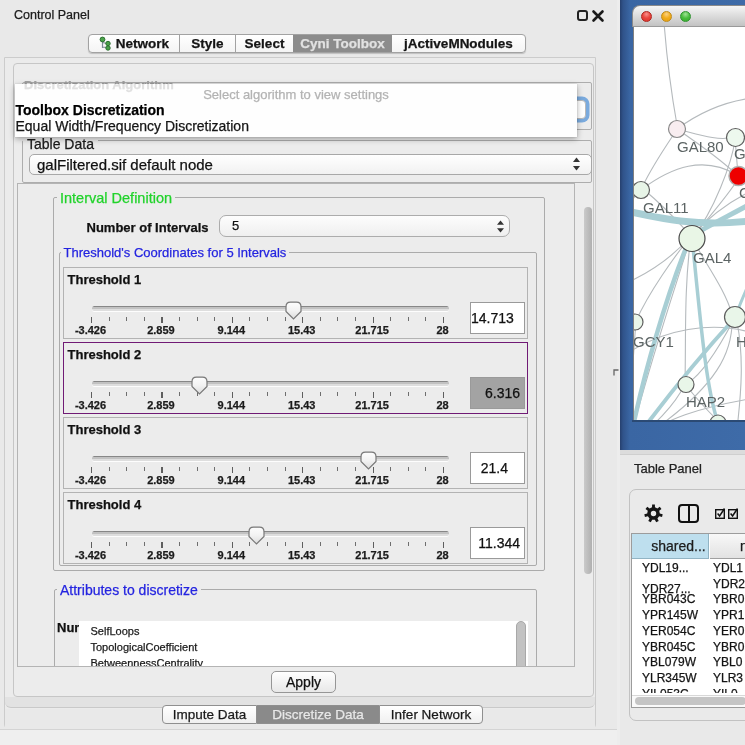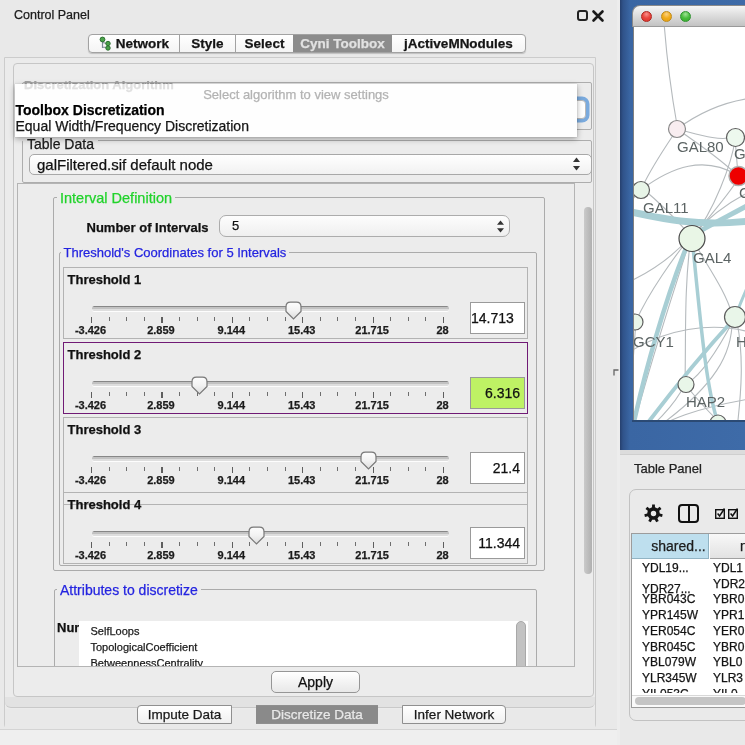--- a/index.html
+++ b/index.html
@@ -92,36 +92,36 @@
           <div style="position:absolute;left:27.4px;top:48.5px;width:355px;height:6px;background:repeating-linear-gradient(90deg,#5e5e5e 0 1.2px,transparent 1.2px 70.4px);"></div>
           <div style="position:absolute;left:-3px;top:56px;width:60px;text-align:center;font-size:11px;font-weight:bold;color:#1b1b1b;">-3.426</div>
           <div style="position:absolute;left:67.4px;top:56px;width:60px;text-align:center;font-size:11px;font-weight:bold;color:#1b1b1b;">2.859</div>
           <div style="position:absolute;left:137.8px;top:56px;width:60px;text-align:center;font-size:11px;font-weight:bold;color:#1b1b1b;">9.144</div>
           <div style="position:absolute;left:208.20000000000002px;top:56px;width:60px;text-align:center;font-size:11px;font-weight:bold;color:#1b1b1b;">15.43</div>
           <div style="position:absolute;left:278.6px;top:56px;width:60px;text-align:center;font-size:11px;font-weight:bold;color:#1b1b1b;">21.715</div>
           <div style="position:absolute;left:349px;top:56px;width:60px;text-align:center;font-size:11px;font-weight:bold;color:#1b1b1b;">28</div>
           <svg style="position:absolute;left:127.5px;top:33px;" width="17" height="19" viewBox="0 0 17 19">
             <path d="M1 6 Q1 1.2 5.5 1.2 L11.5 1.2 Q16 1.2 16 6 L16 10.5 L8.5 18 L1 10.5 Z" fill="url(#thg)" stroke="#787878" stroke-width="1.2"></path>
           </svg>
-          <div style="position:absolute;left:406.5px;top:33.5px;width:55px;height:32px;background:#bef264;border:1px solid #9a9a9a;font-size:14px;color:#111;text-align:right;line-height:30px;padding-right:4px;">6.316</div>
-        </div><div style="position:absolute;left:44.5px;top:233px;width:465px;height:88px;border:1px solid #b3b3b3;">
+          <div style="position:absolute;left:406.5px;top:33.5px;width:55px;height:32px;background:#a3a3a3;border:1px solid #9a9a9a;font-size:14px;color:#111;text-align:right;line-height:30px;padding-right:4px;">6.316</div>
+        </div><div style="position:absolute;left:44.5px;top:233px;width:465px;height:72px;border:1px solid #b3b3b3;">
           <div style="position:absolute;left:4px;top:4px;font-size:13px;font-weight:bold;color:#111;">Threshold 3</div>
           <div style="position:absolute;left:28px;top:38px;width:357px;height:5px;border-radius:2.5px;background:linear-gradient(180deg,#878787 0 1px,#c2c2c2 1px 3px,#dedede 3px);box-shadow:0 1px 0 rgba(255,255,255,0.9);"></div>
           <div style="position:absolute;left:27.4px;top:49px;width:354px;height:4px;background:repeating-linear-gradient(90deg,#6e6e6e 0 1px,transparent 1px 17.6px);"></div>
           <div style="position:absolute;left:27.4px;top:48.5px;width:355px;height:6px;background:repeating-linear-gradient(90deg,#5e5e5e 0 1.2px,transparent 1.2px 70.4px);"></div>
           <div style="position:absolute;left:-3px;top:56px;width:60px;text-align:center;font-size:11px;font-weight:bold;color:#1b1b1b;">-3.426</div>
           <div style="position:absolute;left:67.4px;top:56px;width:60px;text-align:center;font-size:11px;font-weight:bold;color:#1b1b1b;">2.859</div>
           <div style="position:absolute;left:137.8px;top:56px;width:60px;text-align:center;font-size:11px;font-weight:bold;color:#1b1b1b;">9.144</div>
           <div style="position:absolute;left:208.20000000000002px;top:56px;width:60px;text-align:center;font-size:11px;font-weight:bold;color:#1b1b1b;">15.43</div>
           <div style="position:absolute;left:278.6px;top:56px;width:60px;text-align:center;font-size:11px;font-weight:bold;color:#1b1b1b;">21.715</div>
           <div style="position:absolute;left:349px;top:56px;width:60px;text-align:center;font-size:11px;font-weight:bold;color:#1b1b1b;">28</div>
           <svg style="position:absolute;left:296.5px;top:33px;" width="17" height="19" viewBox="0 0 17 19">
             <path d="M1 6 Q1 1.2 5.5 1.2 L11.5 1.2 Q16 1.2 16 6 L16 10.5 L8.5 18 L1 10.5 Z" fill="url(#thg)" stroke="#787878" stroke-width="1.2"></path>
           </svg>
-          <div style="position:absolute;left:406.5px;top:33.5px;width:55px;height:32px;background:#fff;border:1px solid #9a9a9a;font-size:14px;color:#111;text-align:right;line-height:30px;padding-right:4px;">21.4</div>
+          <div style="position:absolute;left:406.5px;top:33.5px;width:55px;height:32px;background:#fff;border:1px solid #9a9a9a;font-size:14px;color:#111;text-align:right;line-height:30px;padding-right:16px;">21.4</div>
         </div><div style="position:absolute;left:44.5px;top:308px;width:465px;height:72px;border:1px solid #b3b3b3;">
           <div style="position:absolute;left:4px;top:4px;font-size:13px;font-weight:bold;color:#111;">Threshold 4</div>
           <div style="position:absolute;left:28px;top:38px;width:357px;height:5px;border-radius:2.5px;background:linear-gradient(180deg,#878787 0 1px,#c2c2c2 1px 3px,#dedede 3px);box-shadow:0 1px 0 rgba(255,255,255,0.9);"></div>
           <div style="position:absolute;left:27.4px;top:49px;width:354px;height:4px;background:repeating-linear-gradient(90deg,#6e6e6e 0 1px,transparent 1px 17.6px);"></div>
           <div style="position:absolute;left:27.4px;top:48.5px;width:355px;height:6px;background:repeating-linear-gradient(90deg,#5e5e5e 0 1.2px,transparent 1.2px 70.4px);"></div>
           <div style="position:absolute;left:-3px;top:56px;width:60px;text-align:center;font-size:11px;font-weight:bold;color:#1b1b1b;">-3.426</div>
           <div style="position:absolute;left:67.4px;top:56px;width:60px;text-align:center;font-size:11px;font-weight:bold;color:#1b1b1b;">2.859</div>
           <div style="position:absolute;left:137.8px;top:56px;width:60px;text-align:center;font-size:11px;font-weight:bold;color:#1b1b1b;">9.144</div>
           <div style="position:absolute;left:208.20000000000002px;top:56px;width:60px;text-align:center;font-size:11px;font-weight:bold;color:#1b1b1b;">15.43</div>
           <div style="position:absolute;left:278.6px;top:56px;width:60px;text-align:center;font-size:11px;font-weight:bold;color:#1b1b1b;">21.715</div>
@@ -151,26 +151,26 @@
     
     <div class="abs" style="left:35.5px;top:404.5px;width:483px;height:96px;border:1px solid #ababab;border-radius:2px;"></div>
     <div class="abs" style="left:39px;top:397.5px;padding:0 3px;background:#ececec;font-size:14px;color:#2424e0;">Attributes to discretize</div>
     <div class="abs" style="left:39px;top:414.5px;font-size:13px;font-weight:bold;color:#111;margin-top:21px;">Numerical Attributes</div>
     <div class="abs" style="left:61px;top:437px;width:449px;height:64px;background:#ffffff;"></div>
     <div class="abs" style="left:72.5px;top:438.5px;font-size:11px;color:#1c1c1c;line-height:16.1px;">SelfLoops<br>TopologicalCoefficient<br>BetweennessCentrality</div>
     <div class="abs" style="left:498px;top:437px;width:10px;height:62px;background:#c2c2c2;border:1px solid #a8a8a8;border-radius:5px;"></div>
   </div>
   </div>
 
-  <div class="abs" style="left:271px;top:671px;width:89px;height:22px;background:linear-gradient(180deg,#ffffff,#f2f2f2 55%,#e8e8e8);border:1px solid #969696;border-radius:5px;text-align:center;font-size:14px;color:#111;line-height:20px;">Apply</div>
+  <div class="abs" style="left:271px;top:671px;width:65px;height:22px;background:linear-gradient(180deg,#ffffff,#f2f2f2 55%,#e8e8e8);border:1px solid #969696;border-radius:5px;text-align:center;font-size:14px;color:#111;line-height:20px;">Apply</div>
 
   <div class="abs" style="left:5px;top:697px;width:590px;height:11px;background:#e2e2e2;border-bottom:1px solid #c9c9c9;border-radius:0 0 6px 6px;"></div>
     <div class="abs" style="left:5px;top:709px;width:590px;height:20px;background:#e9e9e9;"></div>
   <div class="abs" style="left:0px;top:729px;width:618px;height:16px;background:#efefef;border-top:1px solid #d4d4d4;"></div>
-  <div class="abs" style="left:137px;top:705px;height:19px;display:flex;font-size:13.5px;color:#1a1a1a;gap:24px;">
+  <div class="abs" style="left:162px;top:705px;height:19px;display:flex;font-size:13.5px;color:#1a1a1a;">
     <div style="width:95px;background:linear-gradient(180deg,#ffffff,#f0f0f0);border:1px solid #8f8f8f;border-radius:4px 0 0 4px;display:flex;align-items:center;justify-content:center;">Impute Data</div>
     <div style="width:122px;background:#8a8a8a;border-top:1px solid #8f8f8f;border-bottom:1px solid #8f8f8f;color:#e8e8e8;display:flex;align-items:center;justify-content:center;">Discretize Data</div>
     <div style="width:104px;background:linear-gradient(180deg,#ffffff,#f0f0f0);border:1px solid #8f8f8f;border-radius:0 4px 4px 0;display:flex;align-items:center;justify-content:center;">Infer Network</div>
   </div>
 
   <div class="abs" style="left:577px;top:184px;width:16px;height:483px;background:#ececec;"></div>
   <div class="abs" style="left:583.5px;top:207px;width:8.5px;height:367px;background:linear-gradient(90deg,#cacaca,#b0b0b0);border-radius:4.5px;"></div>
 </div>
 
 <div class="abs" style="left:617px;top:0;width:3px;height:745px;background:#ededed;"></div>

